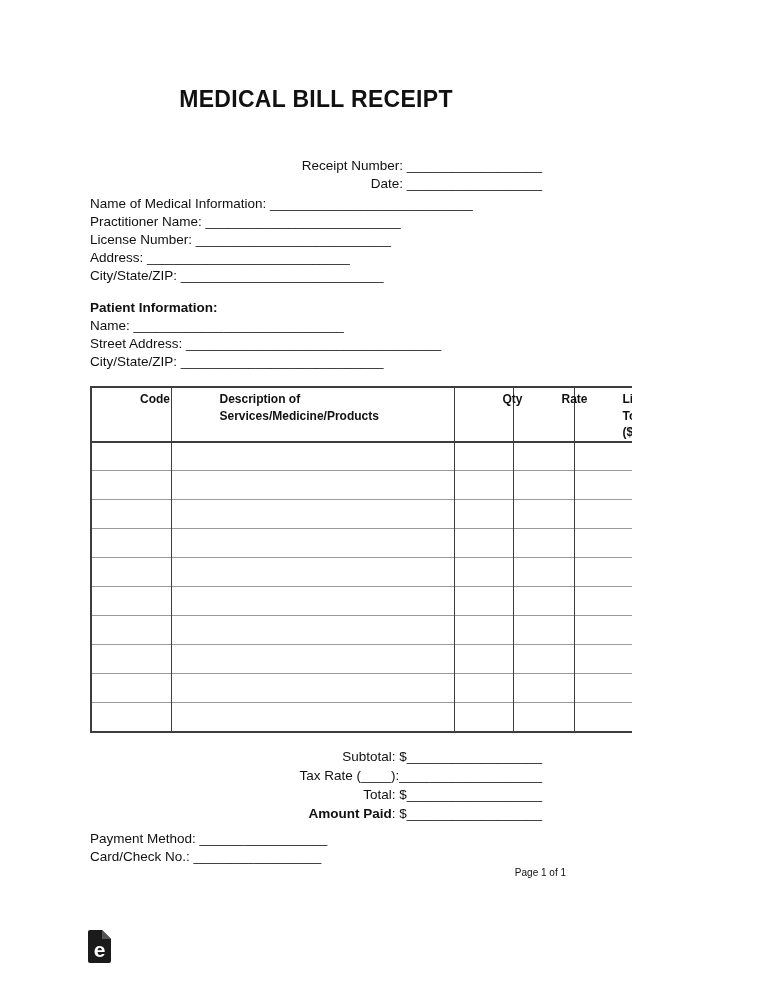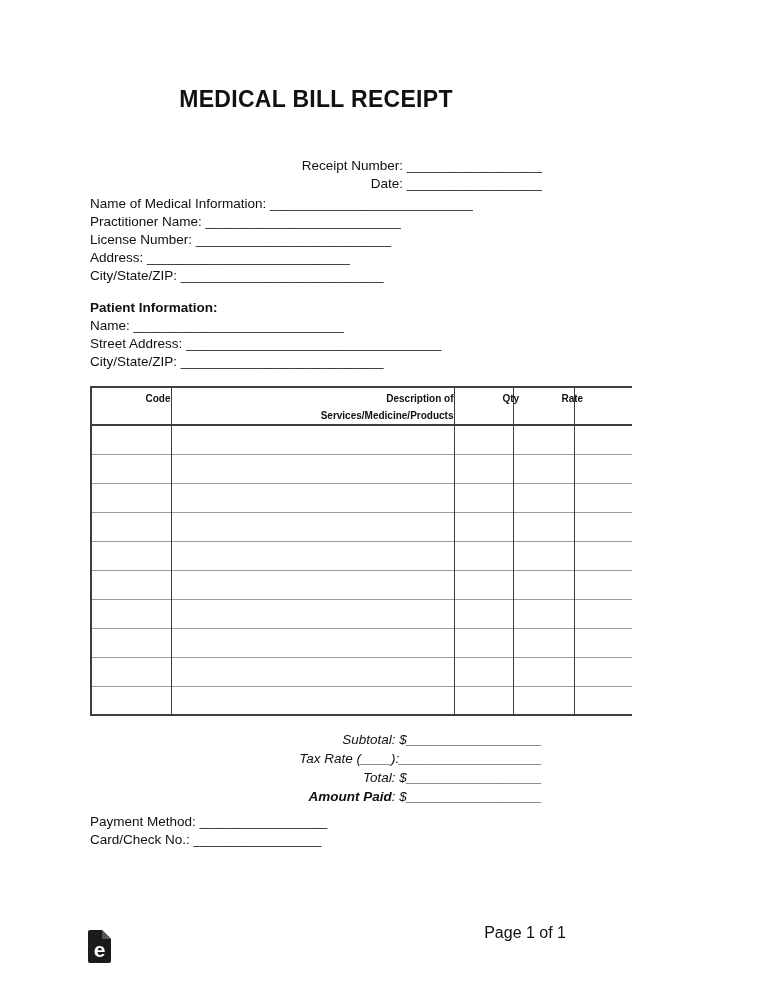--- a/index.html
+++ b/index.html
@@ -40,49 +40,49 @@
     border-collapse: collapse;
     table-layout: fixed;
     border: 2px solid #3d3d3d;
   }
   col.c-code  { width: 80px; }
   col.c-desc  { width: 283px; }
   col.c-qty   { width: 59px; }
   col.c-rate  { width: 61px; }
   col.c-total { width: 105px; }
   table.items th {
-    font-size: 10px;
+    font-size: 12px;
     font-weight: bold;
-    text-align: right;
+    text-align: left;
     vertical-align: top;
     line-height: 16.5px;
     padding-top: 3px;
     height: 36px;
     border-left: 1px solid #3d3d3d;
     border-right: 1px solid #3d3d3d;
     border-bottom: 2px solid #3d3d3d;
     padding-left: 48px;
   }
   table.items td {
     height: 29px;
     border-left: 1px solid #3d3d3d;
     border-right: 1px solid #3d3d3d;
     border-top: 1px solid #9a9a9a;
   }
 
-  .totals-block { margin-top: 14px; text-align: right; line-height: 19px; font-style: italic; }
+  .totals-block { margin-top: 14px; text-align: right; line-height: 19px; }
   .bold { font-weight: bold; }
 
   .payment-block { margin-top: 7px; }
 
   .page-indicator {
     position: absolute;
-    top: 925px;
+    top: 865px;
     right: 66px;
-    font-size: 16px;
+    font-size: 10px;
     line-height: 16px;
   }
 
   .logo {
     position: absolute;
     left: 88px;
     top: 930px;
     width: 23px;
     height: 33px;
     background: #1b1b1b;

